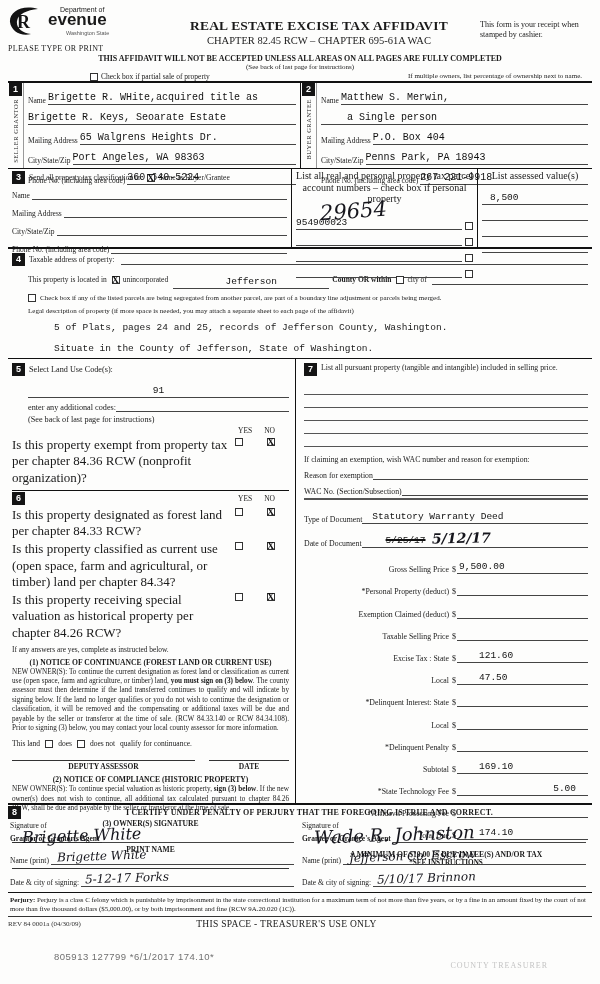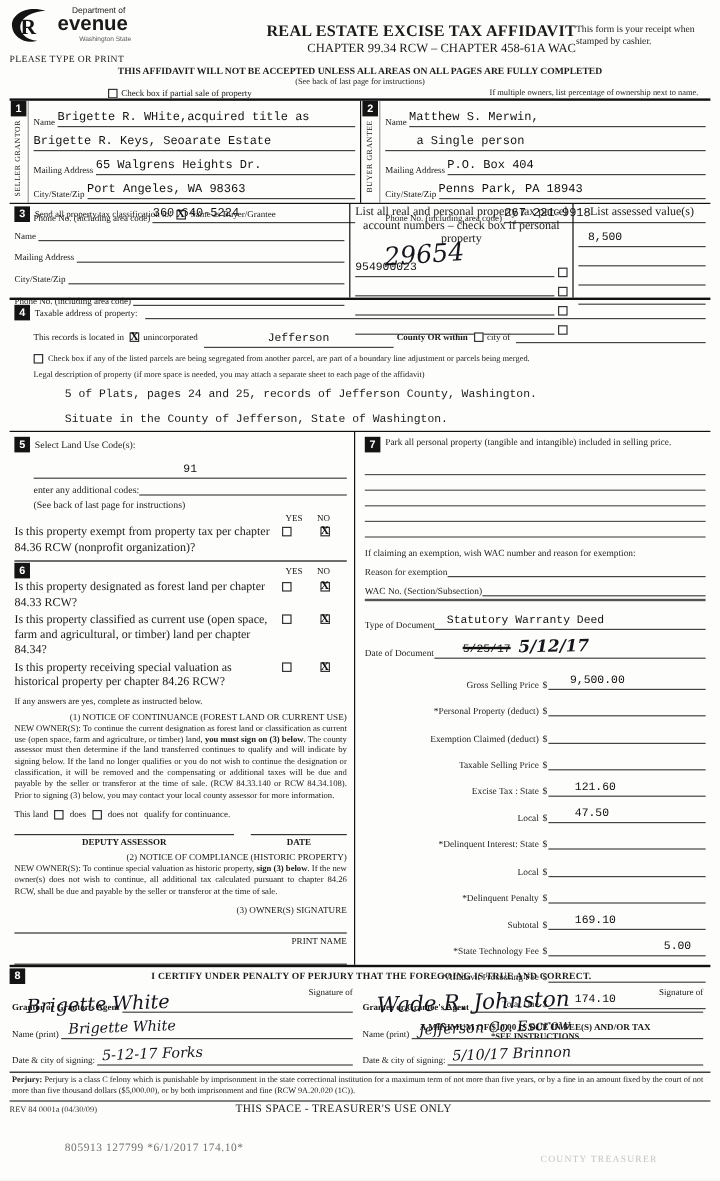--- a/index.html
+++ b/index.html
@@ -12,35 +12,35 @@
   .badge { display:inline-block; min-width:13px; height:13px; background:#141414; color:#fff;
            font-size:9px; font-weight:bold; text-align:center; line-height:13px; padding:0 1px;
            font-family:"Liberation Sans",sans-serif; flex:0 0 auto; }
   .cb { display:inline-block; width:8px; height:8px; border:1px solid #333; background:#fff;
         vertical-align:-1px; position:relative; flex:0 0 auto; }
   .cb .cbx { position:absolute; left:-1px; top:-3px; font:bold 10px "Liberation Serif",serif; color:#111; }
   .line { display:inline-block; border-bottom:1px solid #444; min-height:10px; }
   .typed { font-family:"Liberation Mono","DejaVu Sans Mono",monospace; font-size:9.5px; color:#111; white-space:nowrap; }
   .hand { font-family:"DejaVu Serif",serif; font-style:italic; color:#15151c; transform:rotate(-2deg);
           display:inline-block; white-space:nowrap; }
-  .lbl { font-size:7.5px;text-align:right; }
+  .lbl { font-size:7.5px; }
   .small { font-size:7px; }
   .b { font-weight:bold; }
   .row { display:flex; align-items:flex-end; }
   .grow { flex:1 1 auto; }
 
   
   .hdr { display:flex; align-items:flex-start; }
   .logo-wrap { width:150px; }
   .logo-row { display:flex; align-items:flex-start; gap:2px; }
   .logo-txt .t1 { font-size:7px; font-family:"Liberation Sans",sans-serif; margin-left:16px; }
   .logo-txt .t2 { font-size:17px; font-family:"Liberation Sans",sans-serif; font-weight:bold; letter-spacing:0; margin-top:-3px; margin-left:4px;}
   .logo-txt .t3 { font-size:5.5px; font-family:"Liberation Sans",sans-serif; color:#555; margin-left:22px; }
   .type-print { font-size:8px; margin-top:2px; letter-spacing:.3px; }
-  .title-wrap { flex:1; text-align:right; padding-top:12px; }
+  .title-wrap { flex:1; text-align:center; padding-top:12px; }
   .title { font-size:13.5px; font-weight:bold; letter-spacing:.2px; }
   .subtitle { font-size:10.5px; margin-top:1px; }
   .receipt { width:112px; font-size:8px; text-align:left; padding-top:14px; line-height:1.25; }
   .warn { text-align:center; font-size:8px; font-weight:bold; margin-top:1px; }
   .seeback { text-align:center; font-size:7px; }
   .hdr-bottom { display:flex; font-size:7.5px; margin-top:1px; }
   .hdr-bottom .left { margin-left:82px; display:flex; gap:3px; align-items:center; }
   .hdr-bottom .right { margin-left:auto; margin-right:10px; font-size:7px; }
 
   
@@ -72,23 +72,23 @@
   .legal { font-family:"Liberation Mono","DejaVu Sans Mono",monospace; font-size:9.5px; margin:7px 0 0 42px; line-height:1.35; }
   .legal .p2 { margin-top:8px; }
 
   
   .cols { display:flex; height:446px; border-bottom:2px solid #111; }
   .colL { width:288px; border-right:1px solid #111; padding:4px 6px 0 4px; }
   .colR { flex:1; padding:4px 4px 0 8px; display:flex; flex-direction:column; }
 
   .yesno { display:flex; justify-content:flex-end; gap:12px; font-size:7.5px; font-weight:normal; margin:2px 14px 1px 0; }
   .q { display:flex; align-items:flex-start; margin-top:2px; }
-  .q .qtxt { flex:1; font-size:10px; line-height:1.25; padding-right:6px; }
+  .q .qtxt { flex:1; font-size:13px; line-height:1.25; padding-right:6px; }
   .q .qboxes { display:flex; gap:24px; padding-top:1px; margin-right:14px; }
-  .notice-title { text-align:right; font-size:7.6px; font-weight:normal; margin-top:4px; }
+  .notice-title { text-align:center; font-size:7.6px; font-weight:bold; margin-top:4px; }
   .notice-body { font-size:7.2px; text-align:justify; line-height:1.3; margin-top:1px; }
   .qualify { display:flex; align-items:center; gap:5px; font-size:7.5px; margin-top:6px; }
   .sigrow { display:flex; gap:14px; margin-top:12px; }
   .sigrow .sl { flex:1; border-top:1px solid #333; text-align:center; font-size:7.5px; font-weight:bold; padding-top:1px; }
   .sigrow .sl.date { flex:0 0 80px; }
   .center-line { border-top:1px solid #333; margin-top:14px; }
 
   
   .s7-head { display:flex; gap:4px; align-items:flex-start; }
   .s7-head .lbl7 { font-size:7.8px; line-height:1.35; }
@@ -119,21 +119,21 @@
   .s8 .frow { margin-top:3px; }
   .sigline { position:relative; }
   .hand-sig { font-size:16px; position:absolute; bottom:-2px; left:12px; }
   .hand-md { font-size:12px; }
 
   
   .perjury { font-size:6.9px; line-height:1.3; padding:3px 2px 2px 2px; border-bottom:1px solid #333; }
   .footrow { display:flex; align-items:center; margin-top:2px; }
   .rev { font-size:7px; color:#333; }
   .treas { flex:1; text-align:center; font-size:9.5px; letter-spacing:.3px;padding-left:20px; }
-  .stamp { font-family:Liberation Serif, serif; font-size:9.5px; color:#707070;
+  .stamp { font-family:Liberation Sans, sans-serif; font-size:9.5px; color:#707070;
            margin:22px 0 0 46px; letter-spacing:.5px; }
   .county-tr { position:absolute; right:52px; bottom:14px; font-size:8px; color:#c4c4c4; letter-spacing:1px; }
 </style>
 </head>
 <body>
 
 <div class="page">
 
   <div class="hdr">
     <div class="logo-wrap">
@@ -147,21 +147,21 @@
         <span class="logo-txt">
           <div class="t1">Department of</div>
           <div class="t2">evenue</div>
           <div class="t3">Washington State</div>
         </span>
       </div>
       <div class="type-print">PLEASE TYPE OR PRINT</div>
     </div>
     <div class="title-wrap">
       <div class="title">REAL ESTATE EXCISE TAX AFFIDAVIT</div>
-      <div class="subtitle">CHAPTER 99.34 RCW – CHAPTER 458-61A WAC</div>
+      <div class="subtitle">CHAPTER 82.45 RCW – CHAPTER 695-61A WAC</div>
     </div>
     <div class="receipt">This form is your receipt when stamped by cashier.</div>
   </div>
   <div class="warn">THIS AFFIDAVIT WILL NOT BE ACCEPTED UNLESS ALL AREAS ON ALL PAGES ARE FULLY COMPLETED</div>
   <div class="seeback">(See back of last page for instructions)</div>
   <div class="hdr-bottom">
     <span class="left">
       <span class="cb">
           <span class="cbx"></span>
         </span>
@@ -303,21 +303,21 @@
     </div>
   </div>
 
   <div class="s4">
     <div class="frow" style="gap:4px; align-items:center;">
       <span class="badge">4</span>
       <span class="lbl">Taxable address of property:</span>
       <span class="line grow"></span>
     </div>
     <div class="frow" style="gap:3px; align-items:center; margin-top:4px; margin-left:16px;">
-      <span class="lbl">This records is located in</span>
+      <span class="lbl">This property is located in</span>
       <span class="cb">
           <span class="cbx">X</span>
         </span>
       <span class="lbl">unincorporated</span>
       <span class="line" style="width:140px; text-align:center;"><span class="typed">Jefferson</span></span>
       <span class="lbl b">County OR within</span>
       <span class="cb">
           <span class="cbx"></span>
         </span>
       <span class="lbl">city of</span>
@@ -440,21 +440,21 @@
         <div class="notice-title" style="margin-top:6px">(3)  OWNER(S) SIGNATURE</div>
         <div class="center-line"></div>
         <div class="notice-title" style="margin-top:2px">PRINT NAME</div>
         <div class="center-line"></div>
       </div>
     </div>
 
     <div class="colR">
       <div class="s7-head">
         <span class="badge">7</span>
-        <span class="lbl7">Park all  personal property (tangible and intangible) included in selling price.</span>
+        <span class="lbl7">List all  pursuant property (tangible and intangible) included in selling price.</span>
       </div>
       <div style="margin-top:6px">
         <div class="blankline"></div>
         <div class="blankline"></div>
         <div class="blankline"></div>
         <div class="blankline"></div>
         <div class="blankline"></div>
       </div>
       <div class="exempt-intro">If claiming an exemption, wish WAC number and reason for exemption:</div>
       <div class="wacrow">
@@ -474,21 +474,21 @@
       </div>
       <div class="docrow">
         <span class="lbl">Date of Document</span>
         <span class="line grow"><span class="typed strike" style="margin-left:24px">5/25/17</span><span class="hand hand-date">5/12/17</span></span>
       </div>
 
       <div style="margin-top:4px">
         <div class="feerow">
           <span class="feelabel">Gross Selling Price</span>
             <span class="dollar">$</span>
-          <span class="feeline"><span class="typed" style="margin-left:18px">9,500.00</span></span>
+          <span class="feeline"><span class="typed" style="margin-left:2px">9,500.00</span></span>
         </div>
         <div class="feerow">
           <span class="feelabel">*Personal Property (deduct)</span>
             <span class="dollar">$</span>
           <span class="feeline"><span class="typed"></span></span>
         </div>
         <div class="feerow">
           <span class="feelabel">Exemption Claimed (deduct)</span>
             <span class="dollar">$</span>
           <span class="feeline"><span class="typed"></span></span>

